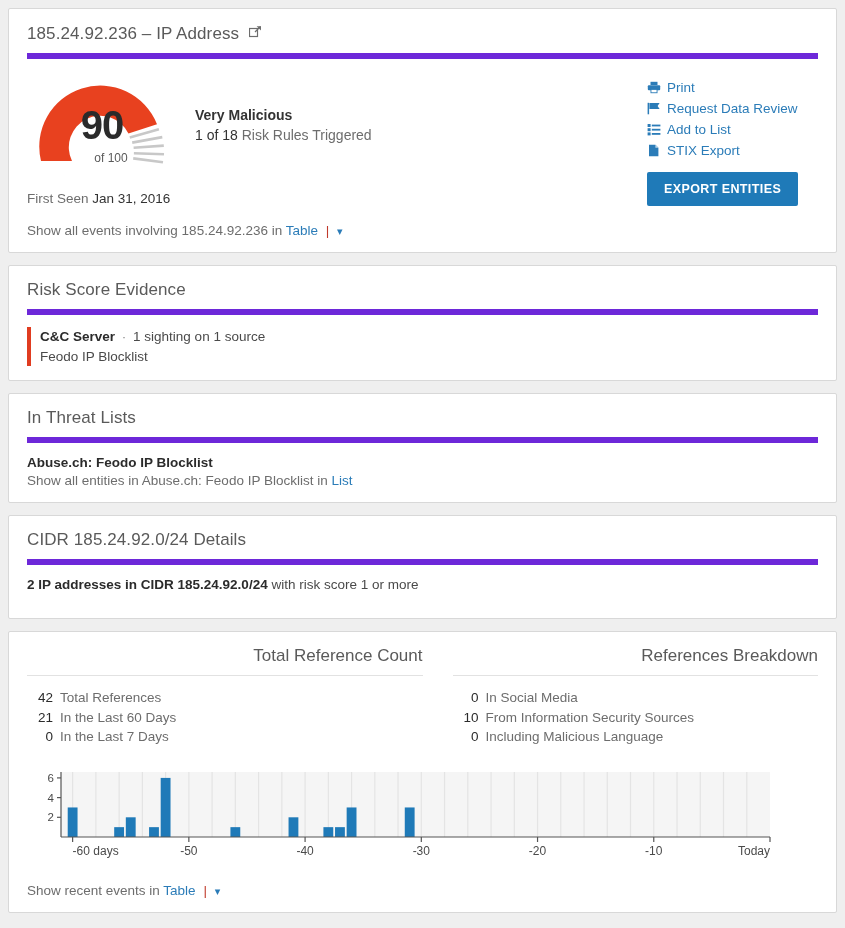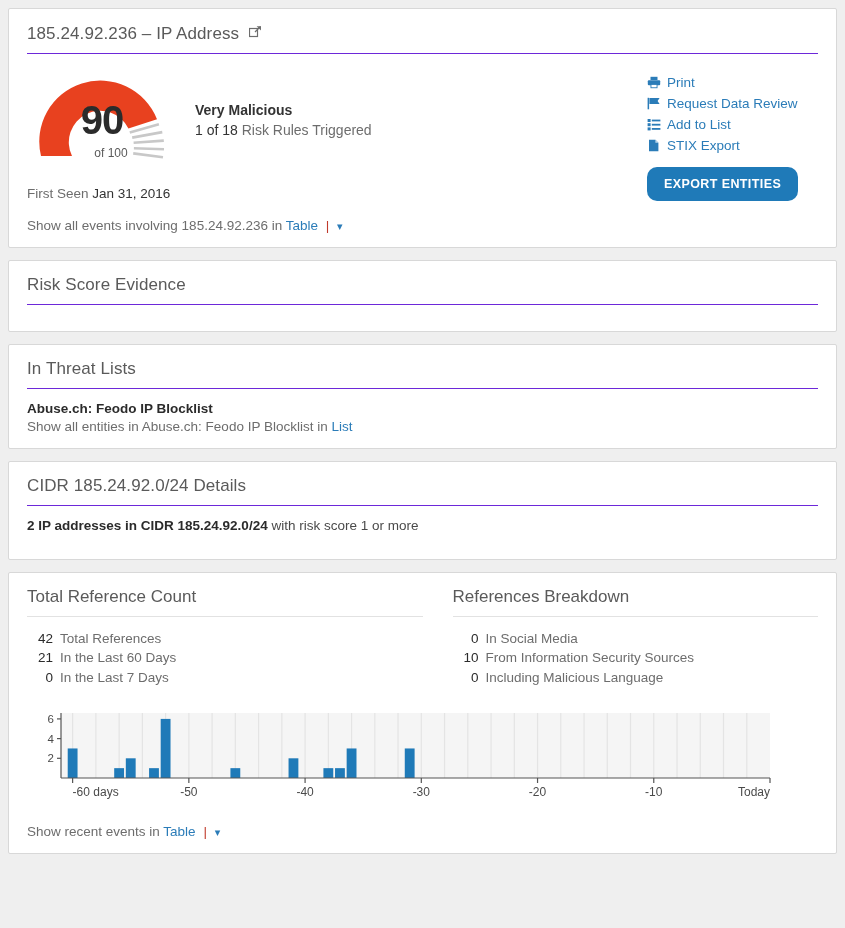--- a/index.html
+++ b/index.html
@@ -21,21 +21,21 @@
     border-radius: 2px;
     margin-bottom: 12px;
     padding: 0 18px 14px 18px;
     box-sizing: border-box;
   }
   .card-title {
     font-size: 17px;
     color: #5a5a5a;
     font-weight: 400;
     padding: 14px 0 9px 0;
-    border-bottom: 1px solid #6d28d9;
+    border-bottom: 6px solid #6d28d9;
     margin-bottom: 12px;
     letter-spacing: .1px;
   }
   .card-title .ext-icon { margin-left: 5px; vertical-align: 1px; }
 
   
   .hdr-body { display: flex; }
   .hdr-left { flex: 0 0 auto; width: 620px; }
   .hdr-right { flex: 1 1 auto; padding-top: 9px; }
 
@@ -62,21 +62,21 @@
   a.lnk { color: #2b7cb8; text-decoration: none; }
   .sep { color: #c03a2b; margin: 0 4px; }
   .caret { color: #2b7cb8; font-size: 11px; }
 
   .action { display: flex; align-items: center; font-size: 13.5px; margin-bottom: 6px; }
   .action .ico { width: 20px; flex: 0 0 20px; display: flex; align-items: center; color: #2b7cb8; }
   .btn-export {
     display: inline-block; margin-top: 8px;
     background: #1f7ab8; color: #fff;
     font-size: 12.5px; font-weight: bold; letter-spacing: .4px;
-    padding: 10px 17px; border: none; border-radius: 10px; cursor: pointer;
+    padding: 10px 17px; border: none; border-radius: 2px; cursor: pointer;
     font-family: "Liberation Sans", sans-serif;
   }
 
   
   .evid { border-left: 4px solid #e03c20; padding-left: 9px; font-size: 13.5px; line-height: 1.45; color: #4a4a4a; }
   .evid .name { font-weight: bold; color: #2b2b2b; }
   .evid .dot { color: #8c8c8c; margin: 0 3px; }
   .evid .src { color: #4a4a4a; }
 
   
@@ -96,21 +96,21 @@
     background: #e8411f; margin: 0 3px 0 2px; vertical-align: -1px;
   }
   .cidr-score { color: #4a4a4a; }
 
   
   .two-col { display: flex; }
   .col { width: 50%; box-sizing: border-box; }
   .col.right { padding-left: 30px; }
   .sub-title {
     font-size: 17px; color: #5a5a5a; font-weight: 400;
-    padding: 14px 0 9px 0; border-bottom: 1px solid #e2e2e2; margin-bottom: 12px;
+    padding: 14px 0 9px 0; border-bottom: 1px solid #e2e2e2; margin-bottom: 12px; text-align: right;
   }
   .statline { font-size: 13.5px; line-height: 1.42; display: flex; }
   .statline .num { width: 26px; text-align: right; color: #2b2b2b; flex: 0 0 26px; }
   .statline .lbl { color: #6d6d6d; padding-left: 7px; }
 
   .chart-wrap { margin-top: 22px; padding-left: 12px; }
   .footer-show { font-size: 13.5px; color: #6d6d6d; margin-top: 16px; }
 </style>
 </head>
 <body>
@@ -221,20 +221,28 @@
           </span>
           <a class="lnk" href="#">STIX Export</a>
         </div>
         <button class="btn-export">EXPORT ENTITIES</button>
       </div>
     </div>
   </div>
 
   <div class="card">
     <div class="card-title">Risk Score Evidence</div>
+    <div class="evid">
+      <div>
+        <span class="name">C&amp;C Server</span>
+        <span class="dot">·</span>
+        <span>1 sighting on 1 source</span>
+      </div>
+      <div class="src">Feodo IP Blocklist</div>
+    </div>
   </div>
 
   <div class="card">
     <div class="card-title">In Threat Lists</div>
     <div class="tl-name">Abuse.ch: Feodo IP Blocklist</div>
     <div class="tl-show">
       <span>Show all entities in</span>
       <span>Abuse.ch: Feodo IP Blocklist</span>
       <span>in</span>
       <a class="lnk" href="#">List</a>

